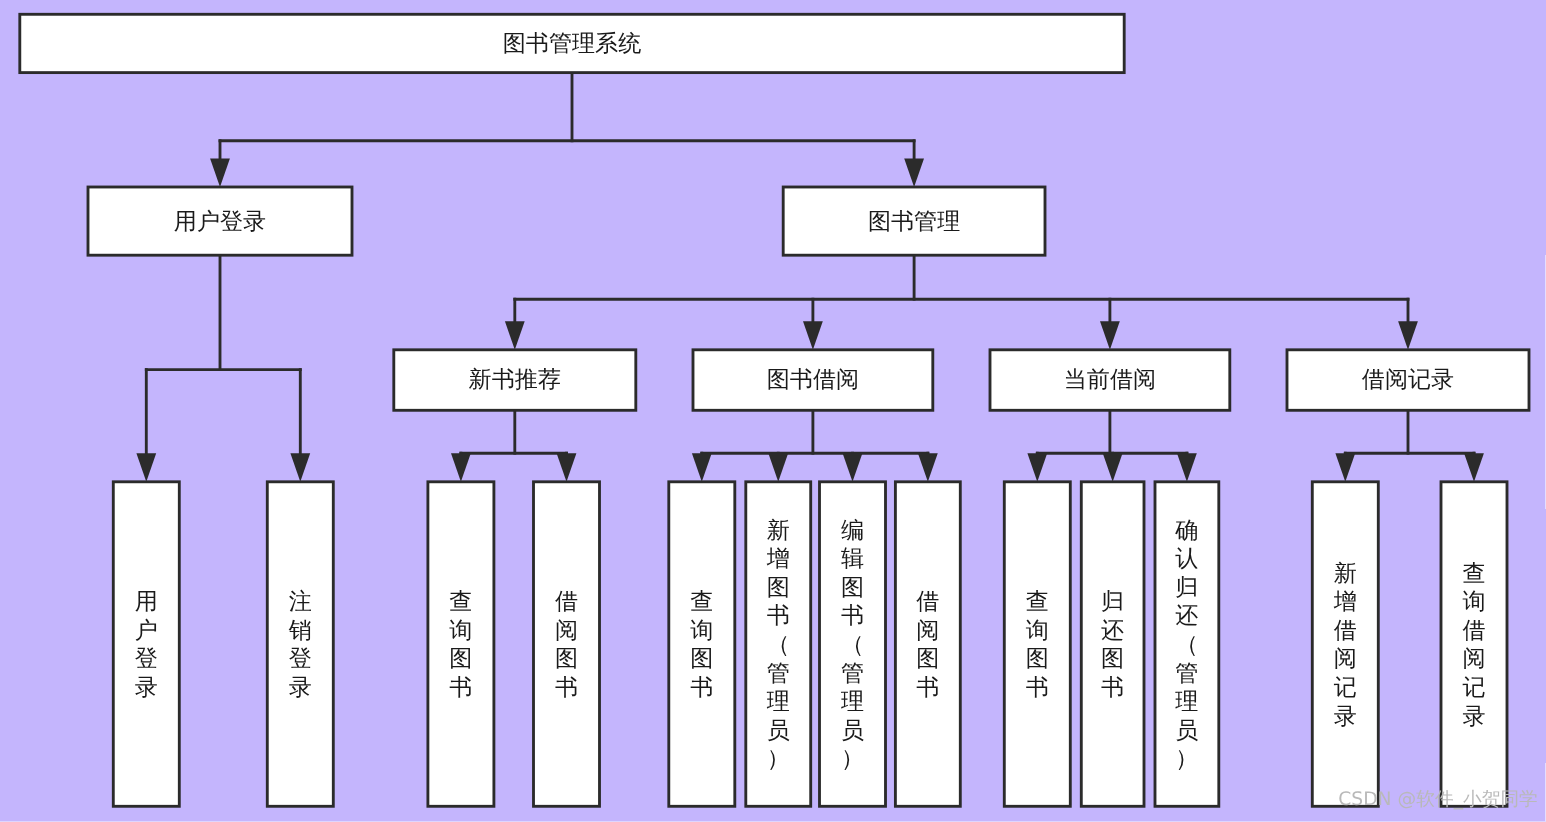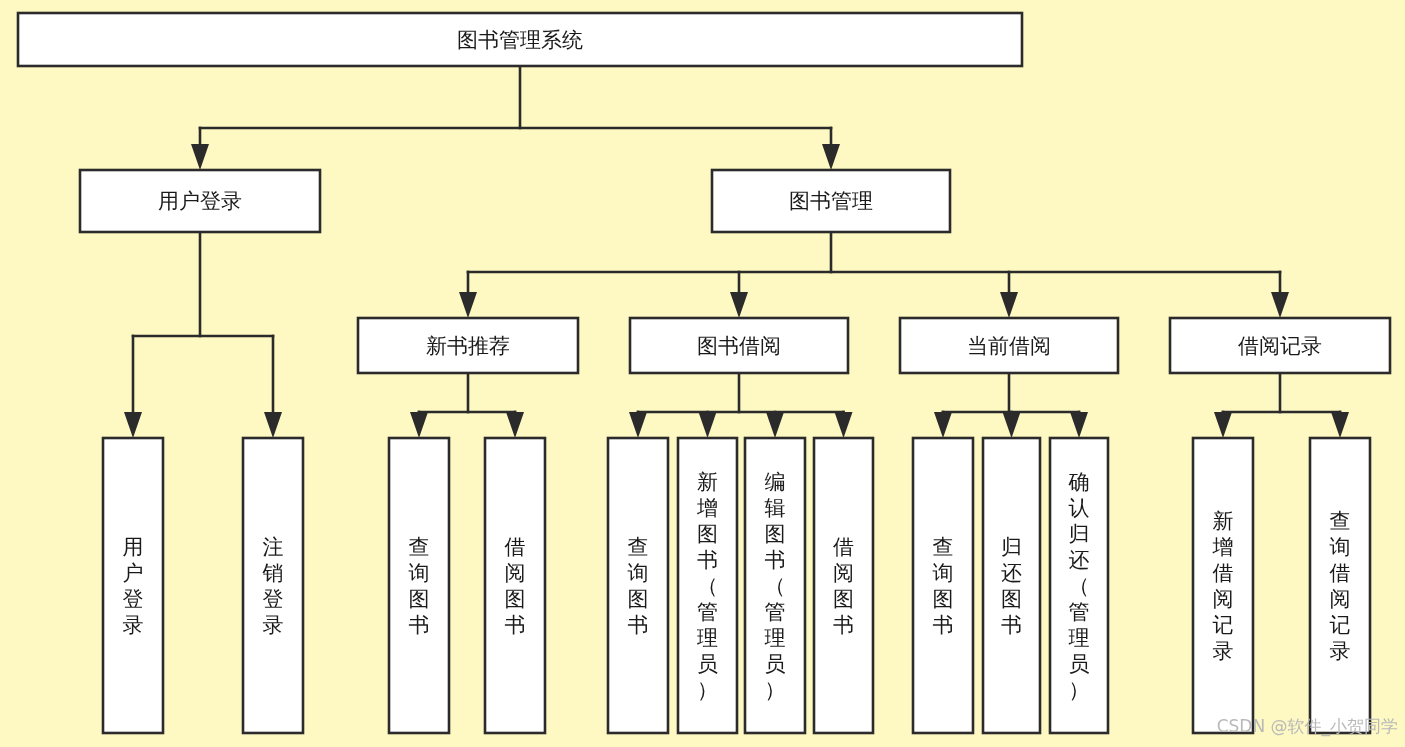--- a/index.html
+++ b/index.html
@@ -8,21 +8,21 @@
     padding: 0;
     background: #ffffff;
   }
   body {
     font-family: "DejaVu Sans", "Liberation Sans", sans-serif;
   }
   #diagram-root {
     position: relative;
     width: 1405px;
     height: 747px;
-    background: #fef9c3;
+    background: #c4b5fd;
     overflow: hidden;
   }
   svg#tree-svg {
     position: absolute;
     left: 0;
     top: 0;
     width: 1405px;
     height: 747px;
     display: block;
   }

